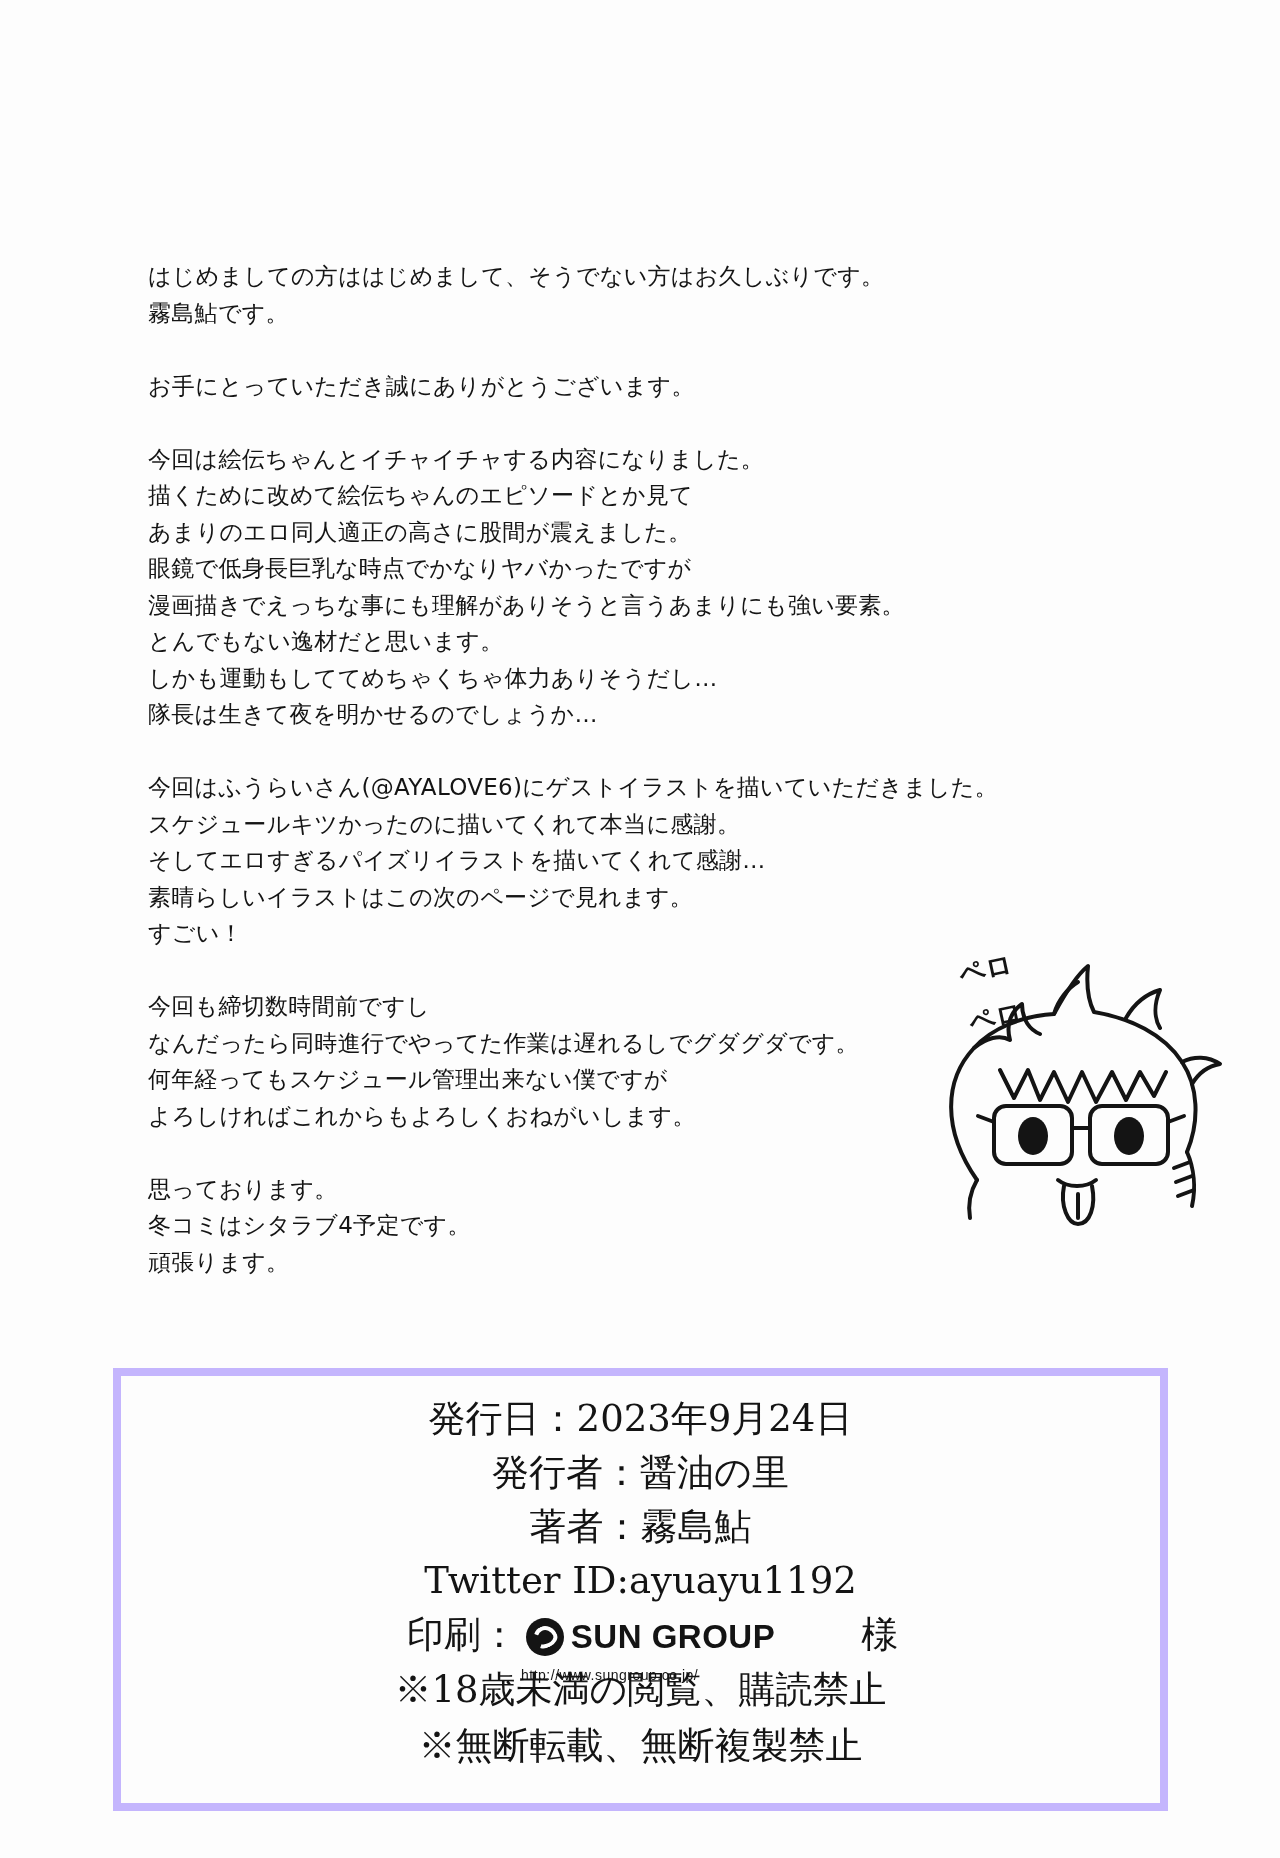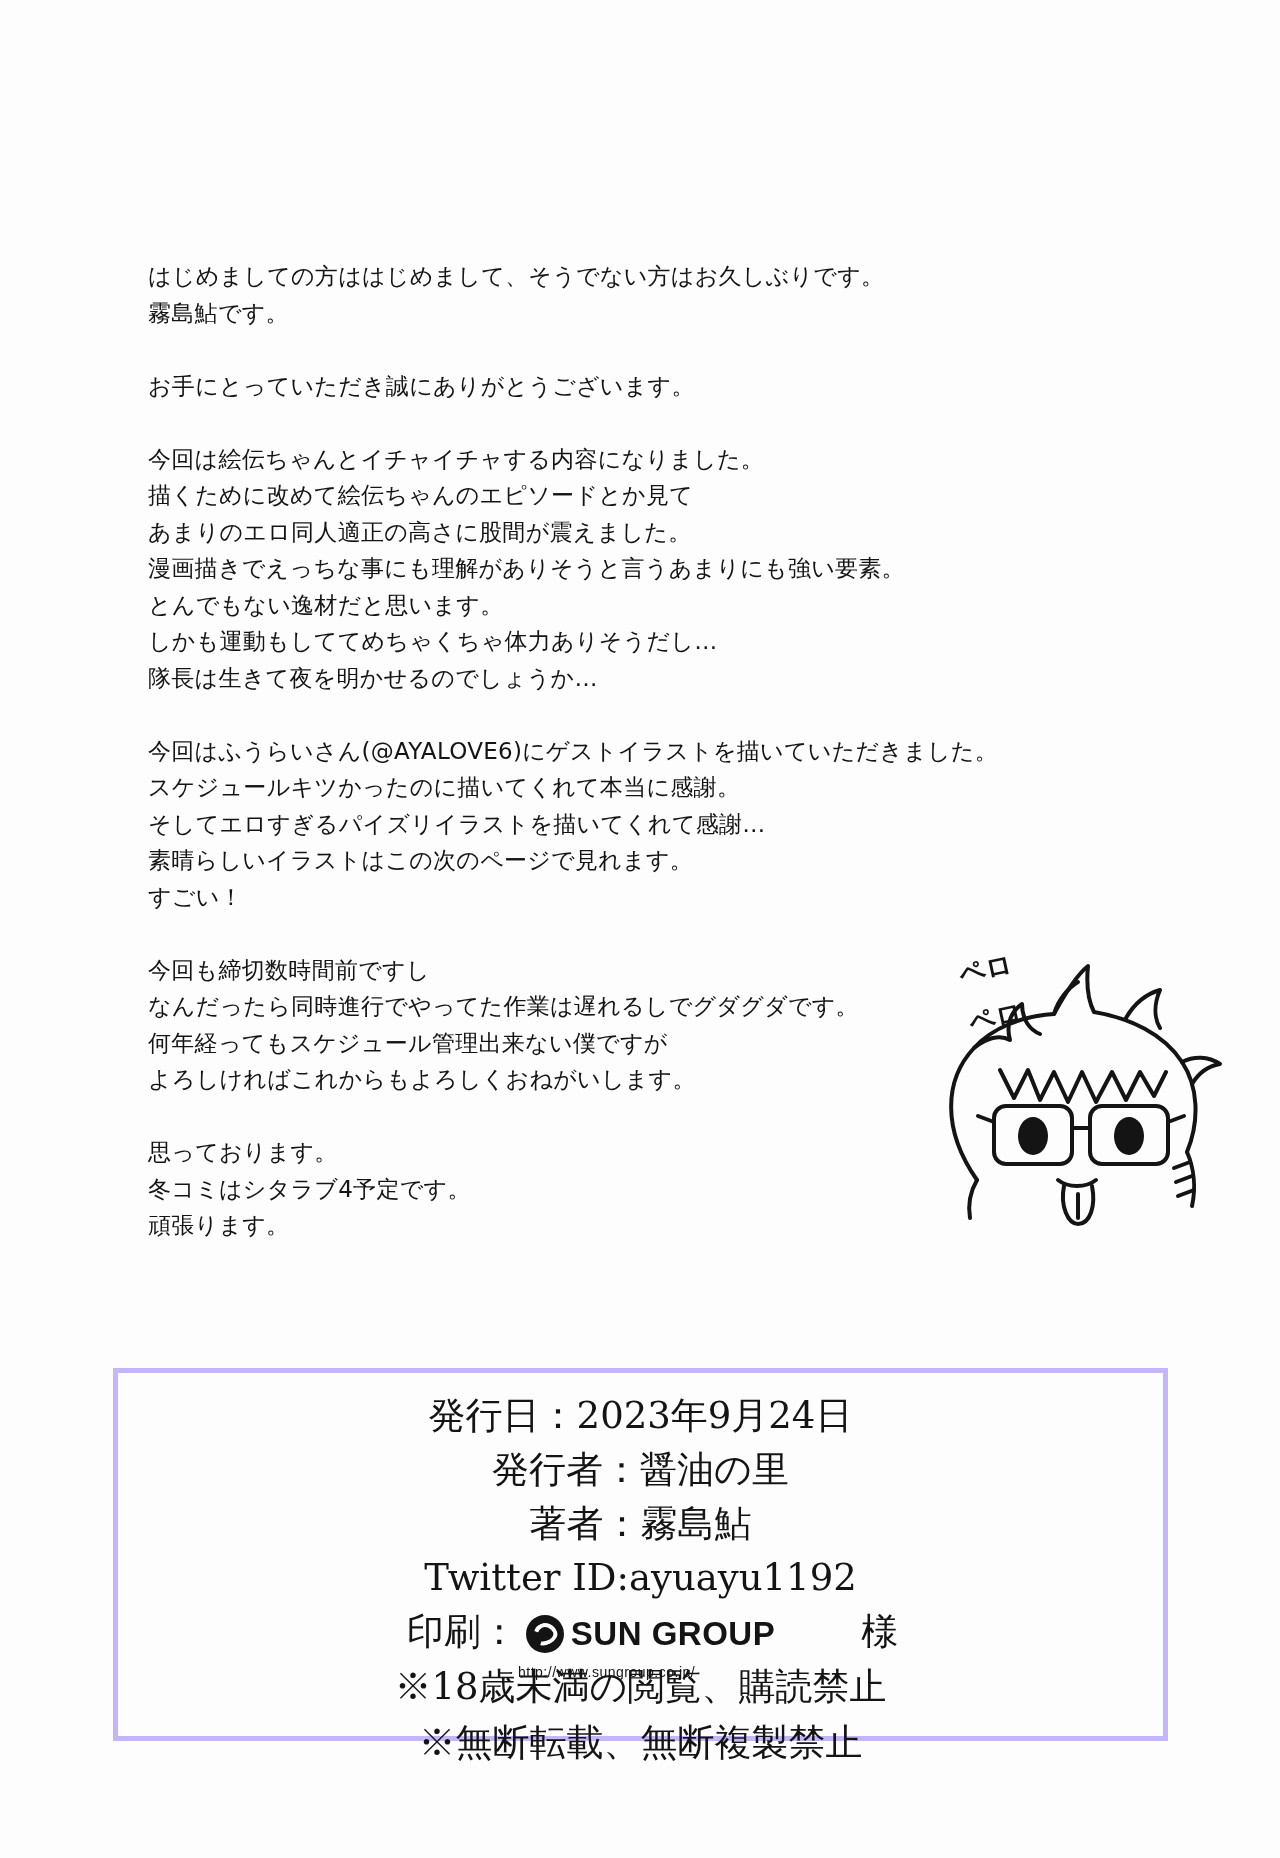--- a/index.html
+++ b/index.html
@@ -67,22 +67,22 @@
   }
   .pero1 { right: 268px; top: 952px; transform: rotate(-12deg); }
   .pero2 { right: 258px; top: 1000px; transform: rotate(-12deg); }
 
   
   .colophon {
     position: absolute;
     left: 113px;
     top: 1368px;
     width: 1055px;
-    height: 373px;
-    border: 5px solid #c4b5fd;
+    height: 443px;
+    border: 8px solid #c4b5fd;
     box-sizing: border-box;
     text-align: center;
     font-family: "DejaVu Serif", serif;
     color: #141414;
   }
   .colophon .line {
     font-size: 37px;
     line-height: 54px;
     white-space: nowrap;
   }
@@ -146,20 +146,21 @@
 
   <div class="body-text">
     <p>はじめましての方ははじめまして、そうでない方はお久しぶりです。</p>
     <p>霧島鮎です。</p>
     <div class="spacer"></div>
     <p>お手にとっていただき誠にありがとうございます。</p>
     <div class="spacer"></div>
     <p>今回は絵伝ちゃんとイチャイチャする内容になりました。</p>
     <p>描くために改めて絵伝ちゃんのエピソードとか見て</p>
     <p>あまりのエロ同人適正の高さに股間が震えました。</p>
+    <p>眼鏡で低身長巨乳な時点でかなりヤバかったですが</p>
     <p>漫画描きでえっちな事にも理解がありそうと言うあまりにも強い要素。</p>
     <p>とんでもない逸材だと思います。</p>
     <p>しかも運動もしててめちゃくちゃ体力ありそうだし…</p>
     <p>隊長は生きて夜を明かせるのでしょうか…</p>
     <div class="spacer"></div>
     <p>今回はふうらいさん(@AYALOVE6)にゲストイラストを描いていただきました。</p>
     <p>スケジュールキツかったのに描いてくれて本当に感謝。</p>
     <p>そしてエロすぎるパイズリイラストを描いてくれて感謝…</p>
     <p>素晴らしいイラストはこの次のページで見れます。</p>
     <p>すごい！</p>

